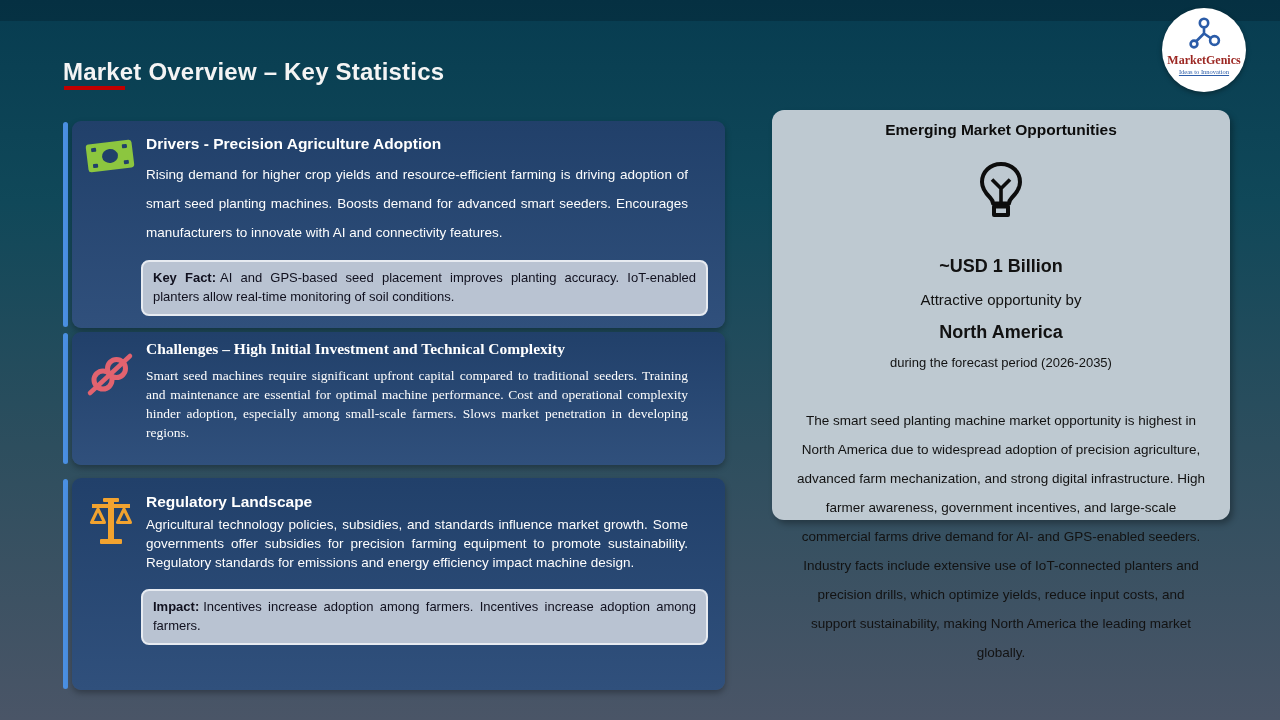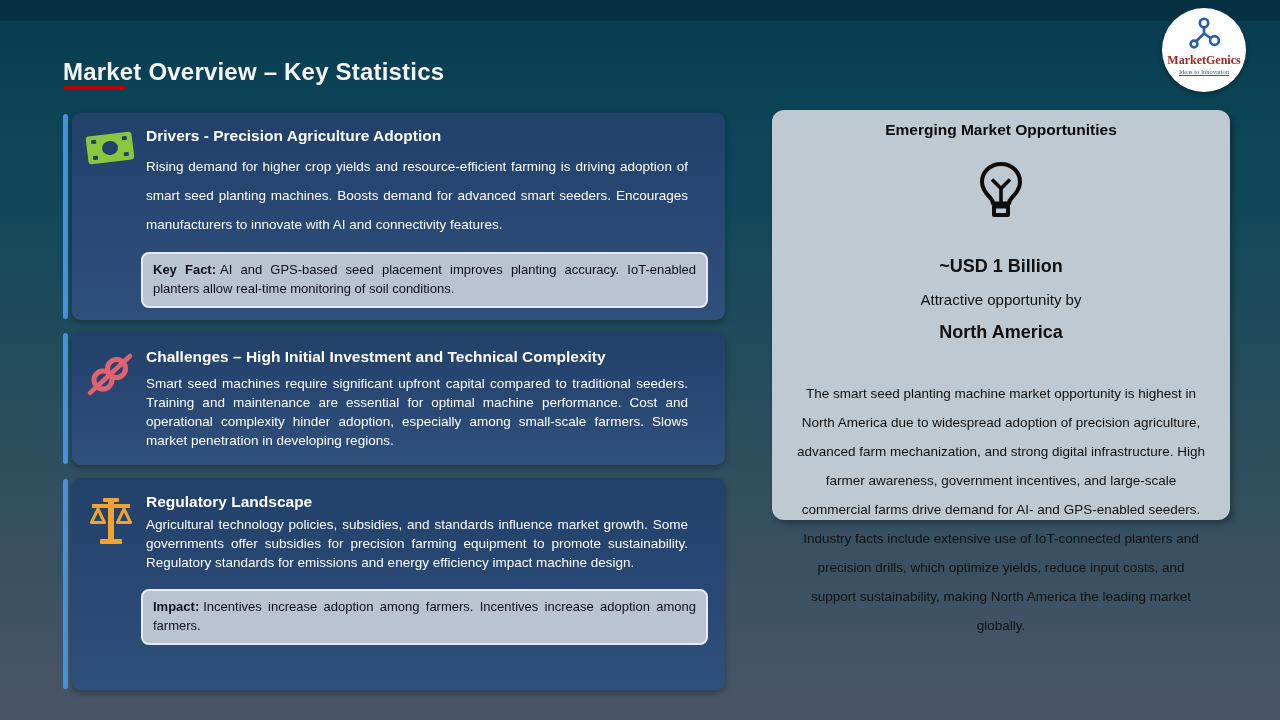--- a/index.html
+++ b/index.html
@@ -22,27 +22,27 @@
   .card-accent{position:absolute;left:0;top:1px;bottom:1px;width:5px;border-radius:3px;background:#4a8fe2;}
   .card-body{position:relative;margin-left:9px;height:100%;border-radius:9px;
              background:linear-gradient(180deg,#21406a 0%,#30507c 100%);
              box-shadow:0 3px 6px rgba(0,0,0,.30);box-sizing:border-box;color:#fdfdfd;}
   .card-icon{position:absolute;}
   .card-title{font-size:15.5px;font-weight:bold;color:#ffffff;margin:0 30px 0 74px;}
   .card-text{font-size:13.5px;margin:0 0 0 74px;width:542px;text-align:justify;}
   .callout{margin-left:69px;width:543px;background:#b9c3d2;border:2px solid #e7ebf1;border-radius:8px;
            color:#10101e;font-size:13px;line-height:19px;padding:6px 10px 8px;text-align:justify;}
   .callout b{margin-right:4px;margin-top:34px;}
-  #card-1{top:113px;height:207px;}
+  #card-1{top:121px;height:207px;}
   #card-1 .card-body{padding-top:14px;}
   #card-1 .card-icon{left:11px;top:12px;}
   #card-1 .card-text{line-height:29px;margin-top:7px;}
   #card-1 .callout{margin-top:13px;}
   #card-2{top:332px;height:133px;}
-  #card-2 .card-body{padding-top:16px;}
+  #card-2 .card-body{padding-top:8px;font-family:Liberation Serif, serif;}
   #card-2 .card-icon{left:13px;top:20px;}
   #card-2 .card-text{line-height:19px;margin-top:8px;}
   #card-3{top:478px;height:212px;}
   #card-3 .card-body{padding-top:15px;}
   #card-3 .card-icon{left:16px;top:20px;}
   #card-3 .card-text{line-height:19px;margin-top:4px;}
   #card-3 .callout{margin-top:17px;}
   
   .panel{position:absolute;left:772px;top:110px;width:458px;height:410px;border-radius:12px;
          background:#bec9d1;box-shadow:3px 4px 6px rgba(0,0,0,.30);color:#121212;text-align:center;box-sizing:border-box;padding-top:11px;}
@@ -149,14 +149,15 @@
       <g fill="none" stroke="#0d0d0d" stroke-width="4" stroke-linejoin="round">
         <path d="M24,2 C13,2 5,10 5,20 C5,27 9,31.5 13,35.5 C15,37.5 16,39.3 16,41.5 L32,41.5 C32,39.3 33,37.5 35,35.5 C39,31.5 43,27 43,20 C43,10 35,2 24,2 Z"></path>
         <path d="M15,17.5 L24,26.5 L33,17.5 M24,26.5 L24,41.5" stroke-width="3.6"></path>
         <rect x="17" y="44.5" width="14" height="8.5"></rect>
       </g>
     </svg>
   </div>
   <div class="panel-value">~USD 1 Billion</div>
   <div class="panel-subtitle">Attractive opportunity by</div>
   <div class="panel-region">North America</div>
+  <div class="panel-period">during the forecast period (2026-2035)</div>
   <div class="panel-desc">The smart seed planting machine market opportunity is highest in North America due to widespread adoption of precision agriculture, advanced farm mechanization, and strong digital infrastructure. High farmer awareness, government incentives, and large-scale commercial farms drive demand for AI- and GPS-enabled seeders. Industry facts include extensive use of IoT-connected planters and precision drills, which optimize yields, reduce input costs, and support sustainability, making North America the leading market globally.</div>
 </div>
 
 </body></html>

